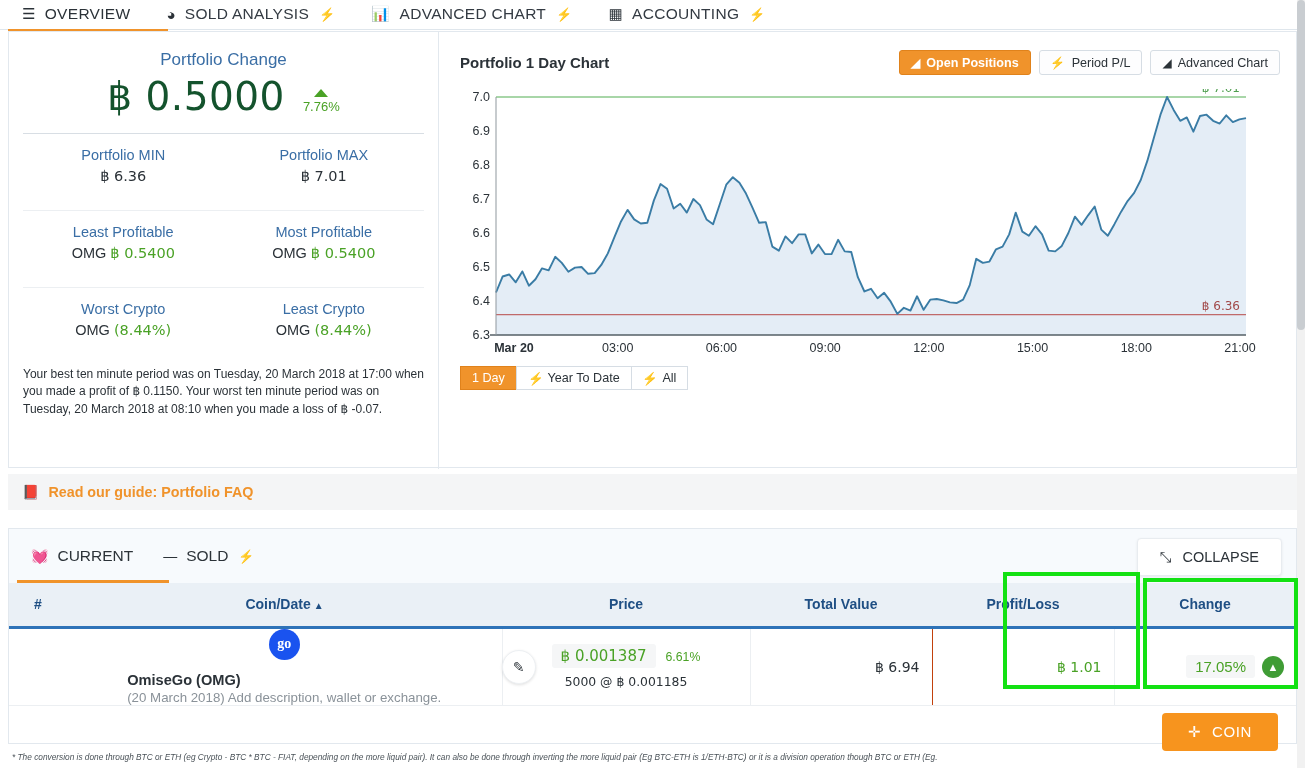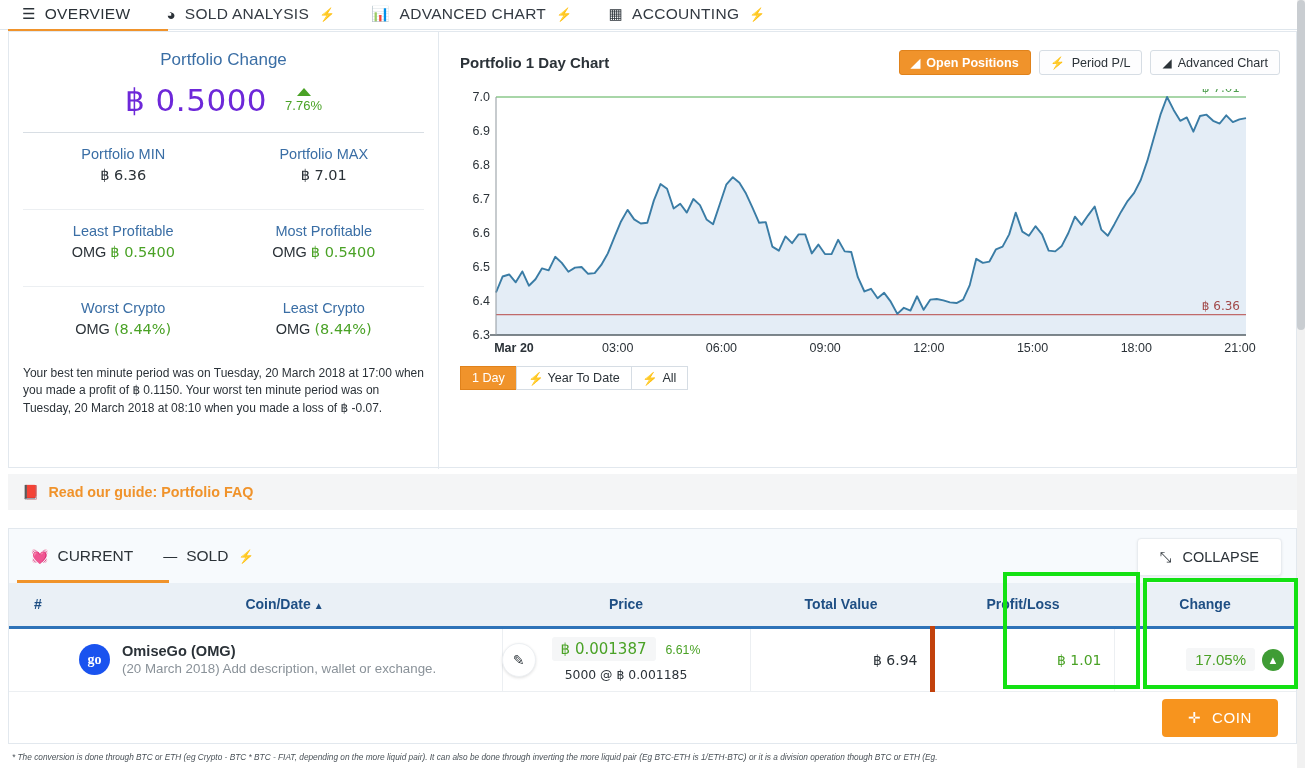--- a/index.html
+++ b/index.html
@@ -37,21 +37,21 @@
     position: absolute; top: 31px; left: 8px; width: 1289px; height: 437px;
     background: #ffffff; border: 1px solid #e2e8ee;
   }
   .left-panel {
     position: absolute; top: 0; left: 0; width: 430px; height: 437px;
     border-right: 1px solid #e2e8ee;
     padding: 10px 14px 0 14px;
   }
   .pc-title { text-align:center; color:#3a6ea5; font-size: 17px; margin-top: 8px; }
   .pc-row { display:flex; align-items:flex-end; justify-content:center; gap: 18px; margin-top: 4px; }
-  .pc-value { color:#6d28d9; font-size: 31px; font-weight: 400; letter-spacing: .5px; margin-top: 8px; }
+  .pc-value { color:#14532d; font-size: 39px; font-weight: 400; letter-spacing: .5px; }
   .pc-delta { display:flex; flex-direction:column; align-items:center; margin-bottom: 5px; }
   .caret-up {
     width:0;height:0;border-left:7px solid transparent;border-right:7px solid transparent;
     border-bottom:8px solid #4aa226; margin-bottom:2px;
   }
   .pc-delta-text { color:#4aa226; font-size: 13px; }
 
   .divider { height:1px; background:#d8dee4; margin: 14px 0 0 0; }
   .divider.light { background:#eceff2; }
 
@@ -126,40 +126,40 @@
   th.c-num { width: 58px; text-align:center; }
   th.c-coin { text-align:left; }
   th.c-price { width: 248px; }
   th.c-total { width: 182px; }
   th.c-pl { width: 182px; }
   th.c-change { width: 182px; }
   .th-sort { font-size: 10px; margin-left: 3px; }
 
   table.ptable tbody td { height: 64px; vertical-align: middle; border-bottom: 1px solid #eceff2; font-size: 14px; padding: 0 12px; }
   td.coin-cell { position:relative; }
-  .coin-flex { display:flex; align-items:center; gap: 12px; }
+  .coin-flex { display:flex; align-items:center; gap: 12px; flex-direction: column; }
   .coin-logo {
     width: 31px; height: 31px; border-radius: 50%;
     background: #1a53ef; color:#fff; display:flex; align-items:center; justify-content:center;
     font-size: 14px; font-weight:bold; font-family:"Liberation Serif", serif; flex: none;
   }
   .coin-name { font-weight:bold; font-size: 14.6px; color:#2b3238; }
   .coin-desc { font-size: 13.3px; color:#8a9299; margin-top: 2px; }
   .edit-fab {
     position:absolute; right: -34px; top: 50%; transform: translateY(-50%);
     width: 34px; height: 34px; border-radius: 50%; background:#fff;
     border: 1px solid #edf0f3; box-shadow: 0 1px 3px rgba(0,0,0,.12);
     display:flex; align-items:center; justify-content:center; cursor:pointer; font-size: 14px; color:#2b3238;
   }
   td.price-cell { text-align:center; border-left:1px solid #eceff2; border-right:1px solid #eceff2; }
   .price-main { display:inline-flex; align-items:baseline; gap:10px; }
   .price-pill { background:#f5f6f7; border-radius:3px; padding: 3px 9px; color:#4aa226; font-size: 15px; }
   .price-pct { color:#4aa226; font-size: 12.3px; }
   .price-sub { font-size: 12.4px; color:#2b3238; margin-top: 6px; }
-  td.total-cell { text-align:right; font-size: 15px; color:#2b3238; border-right:5px solid #c2410c; }
+  td.total-cell { text-align:right; font-size: 15px; color:#2b3238; border-right:1px solid #c2410c; }
   td.pl-cell { text-align:right; font-size: 15px; color:#4aa226; border-right:1px solid #eceff2; }
   td.change-cell { text-align:right; }
   .change-wrap { display:inline-flex; align-items:center; gap: 7px; }
   .change-pill { background:#f5f6f7; border-radius:3px; padding: 3px 9px; color:#4aa226; font-size: 15px; }
   .chev-badge {
     width: 22px; height: 22px; border-radius:50%; background:#3f9c35; color:#fff;
     display:flex; align-items:center; justify-content:center; font-size: 11px;
   }
 
   

